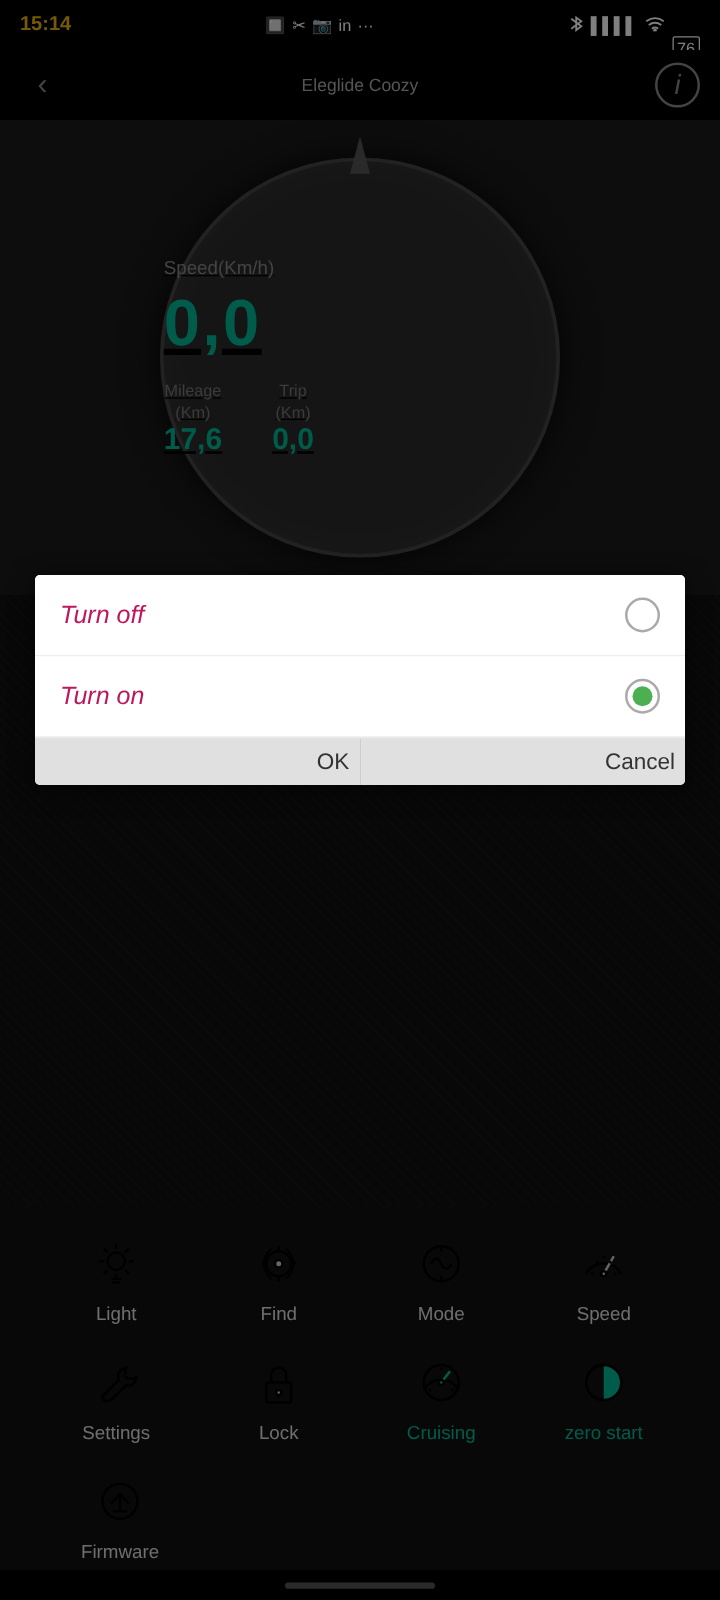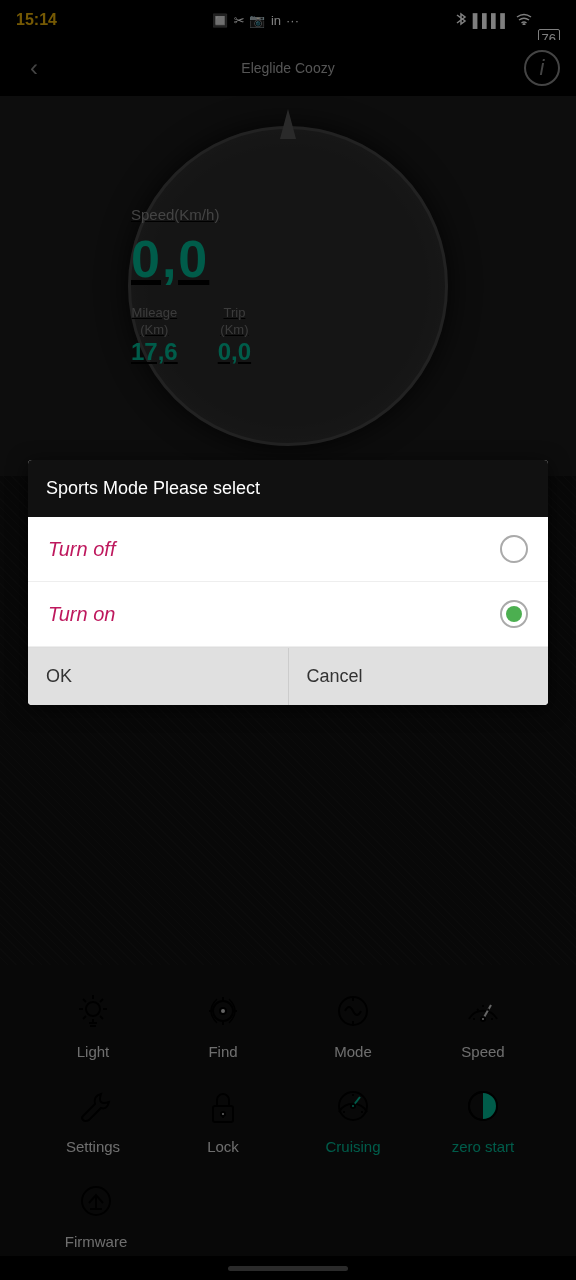--- a/index.html
+++ b/index.html
@@ -317,27 +317,27 @@
       
     }
 
     .dialog-actions {
       display: flex;
       border-top: 1px solid #ddd;
     }
 
     .dialog-btn {
       flex: 1;
-      padding: 18px;
+      padding: 8px;
       background: #e0e0e0;
       border: none;
       font-size: 18px;
       color: #333;
       cursor: pointer;
-      text-align: left;
+      text-align: right;
     }
 
     .dialog-btn:first-child {
       border-right: 1px solid #ccc;
     }
 
     
     .bg-texture {
       position: absolute;
       top: 0; left: 0;
@@ -550,21 +550,20 @@
         </svg>
       </div>
       <div class="control-label">Firmware</div>
     </div>
   </div>
 </div>
 
 <div class="overlay"></div>
 
 <div class="dialog">
-  <div class="dialog-header">Sports Mode Please select</div>
   <div class="dialog-body">
 
     <div class="dialog-option">
       <span class="dialog-option-label">Turn off</span>
       <div class="radio-outer radio-empty"></div>
     </div>
 
     <div class="dialog-option">
       <span class="dialog-option-label">Turn on</span>
       <div class="radio-outer">

